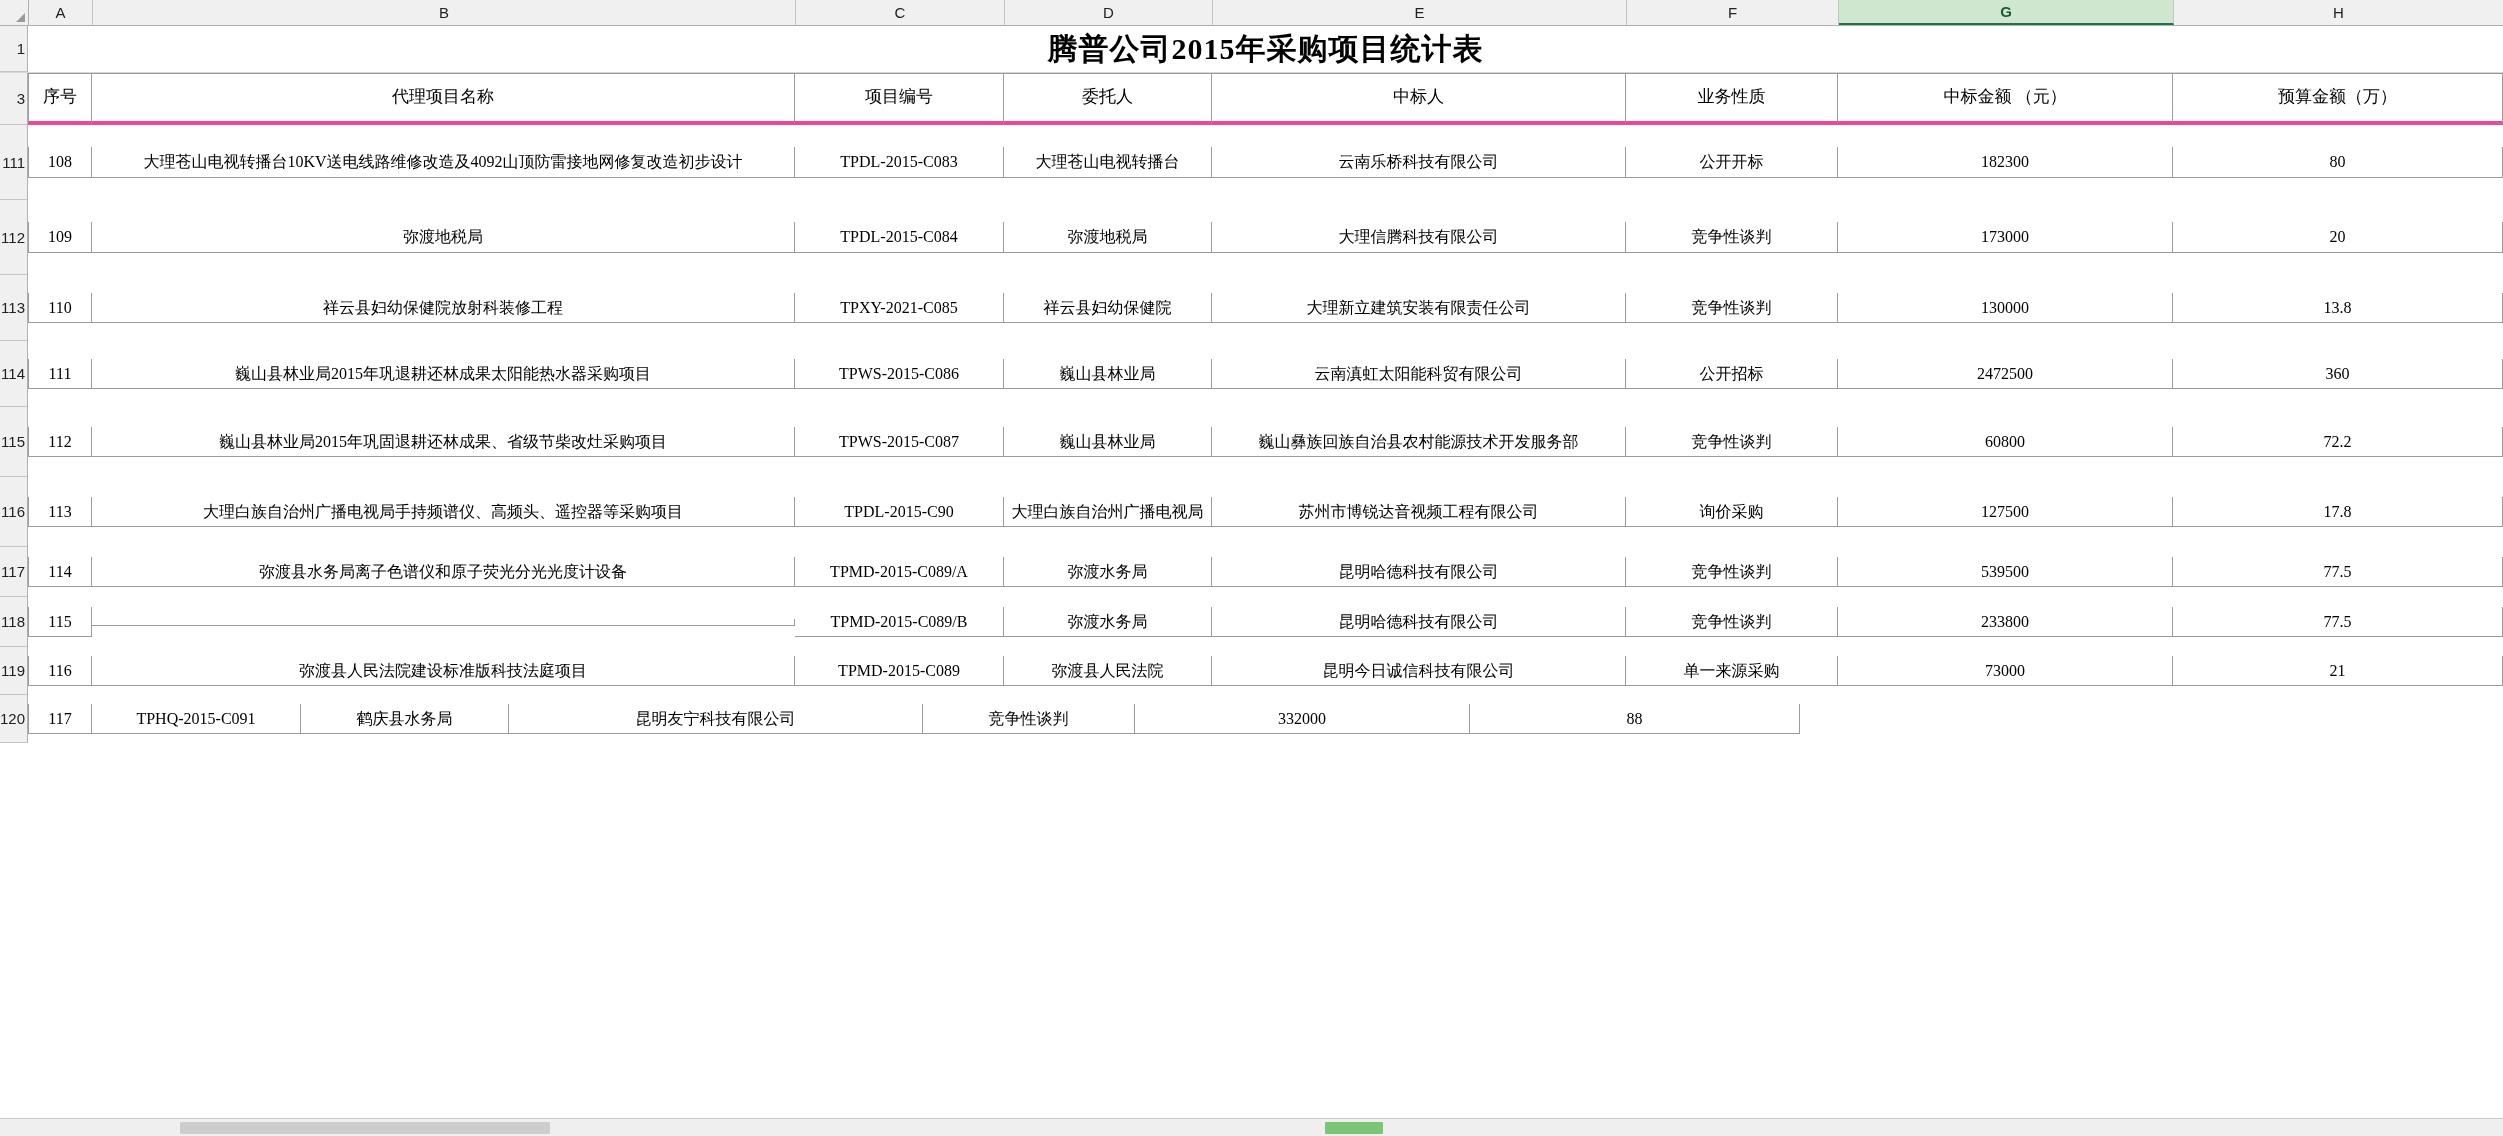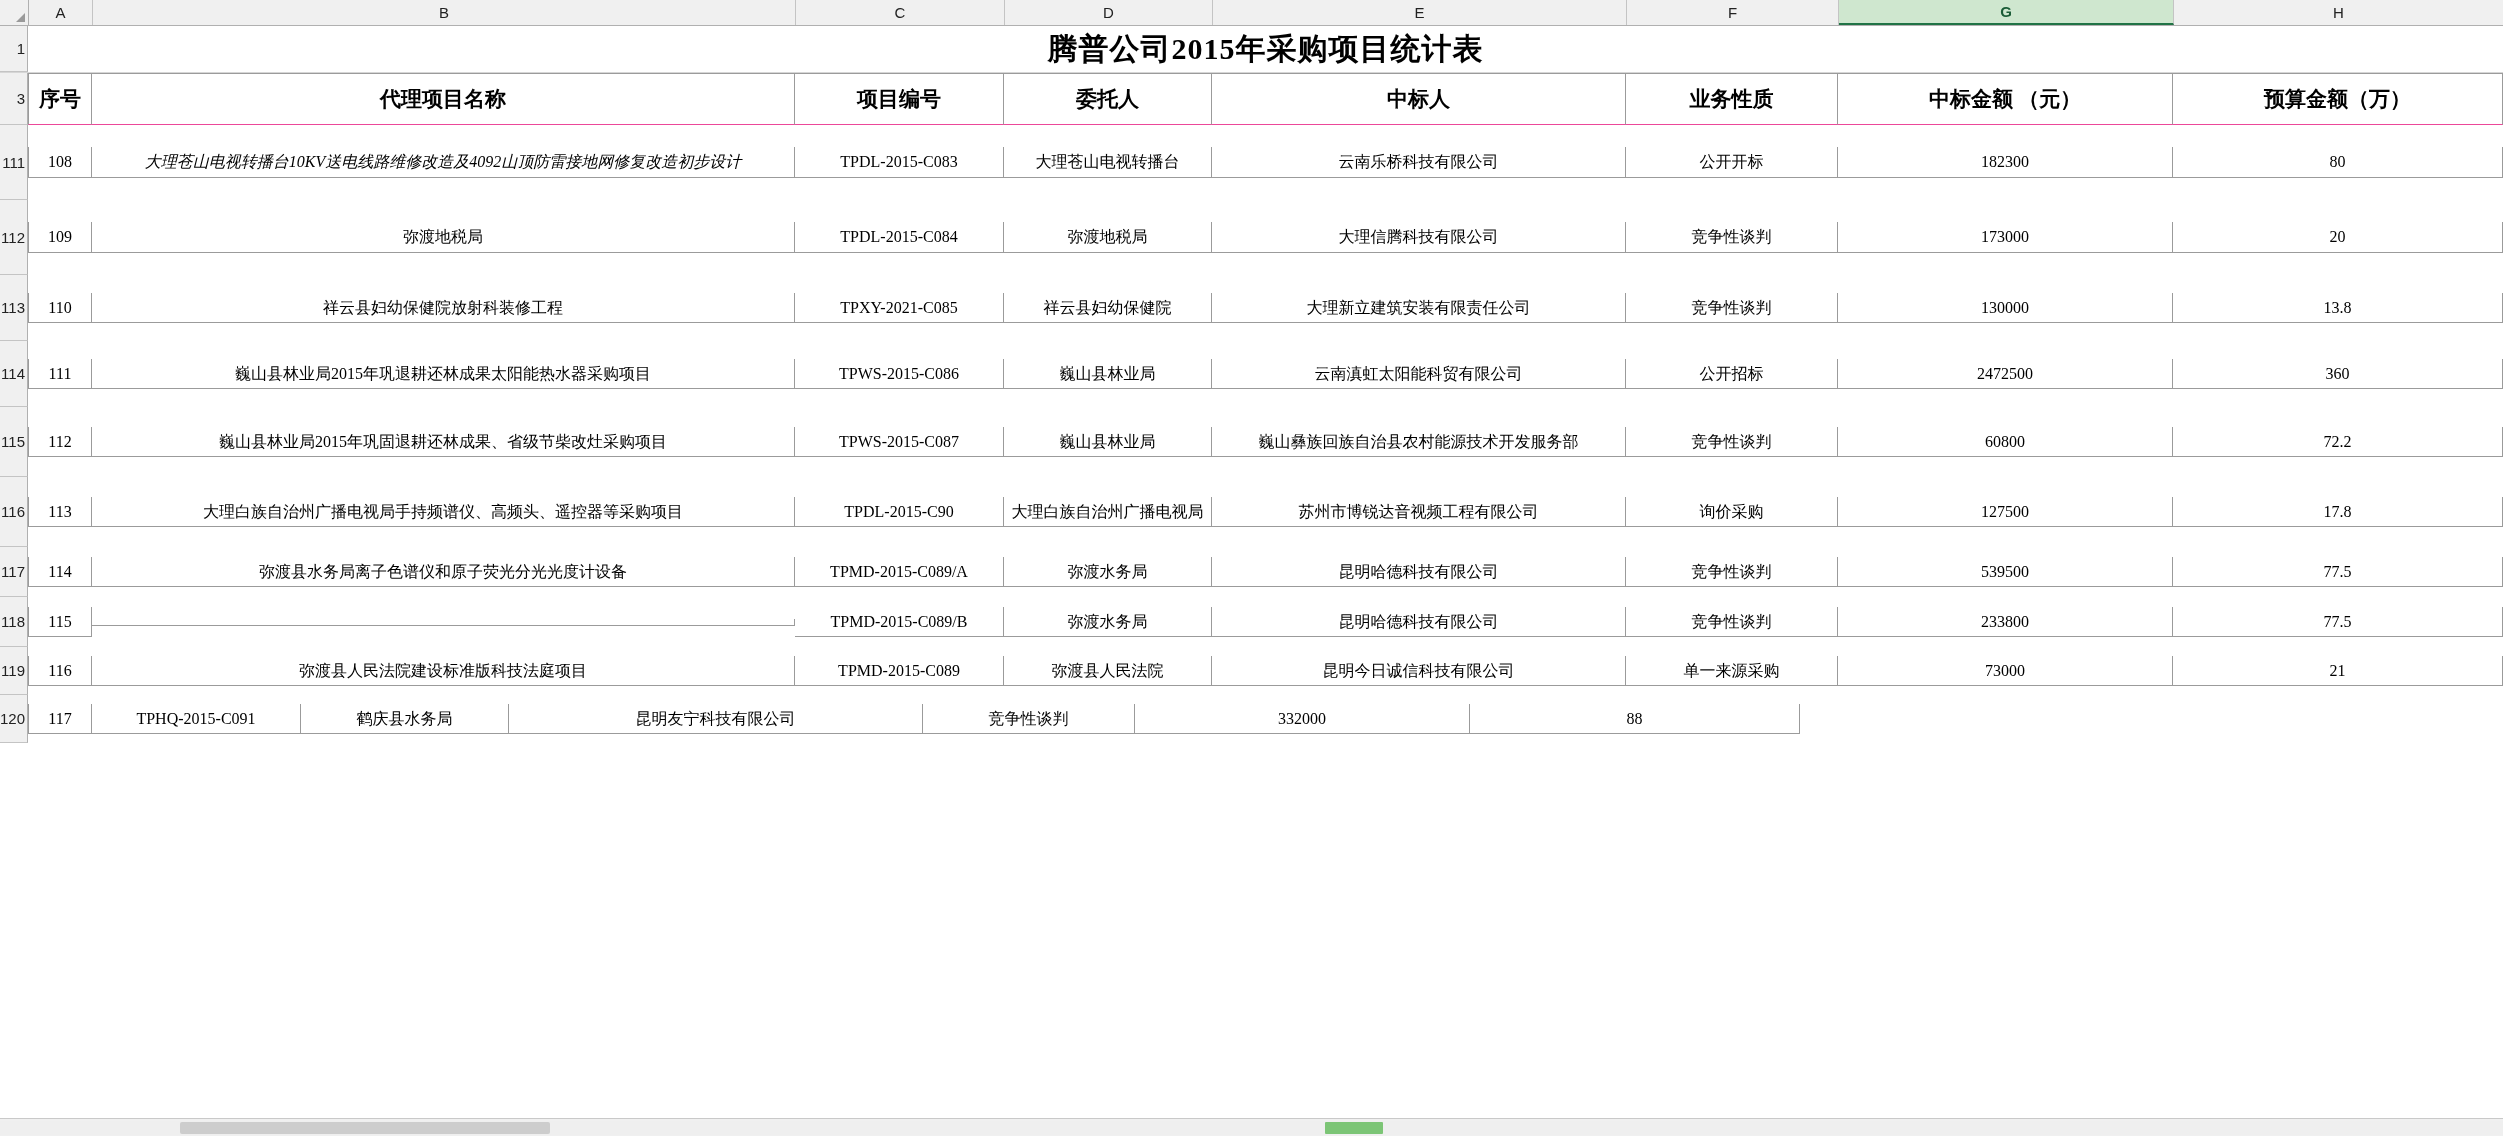--- a/index.html
+++ b/index.html
@@ -110,24 +110,24 @@
     font-family: "Liberation Serif", serif;
     font-size: 30px;
     font-weight: bold;
     justify-content: center;
     letter-spacing: 1px;
   }
   .title-row .rowhead { height: 100%; }
 
   
   .head-row .cell {
-    font-weight: bold;
-    font-size: 21px;
+    font-weight: normal;
+    font-size: 17px;
     border-top: 1px solid #9b9b9b;
-    border-bottom: 1px solid #ec4899;
+    border-bottom: 4px solid #ec4899;
   }
   .head-row { border-bottom: none; }
 
   
   .data-row .cell { border-bottom: 1px solid #9b9b9b; }
   .data-row { border-bottom: none; align-items: center; }
 
   .wrap { white-space: normal; }
 
   
@@ -196,21 +196,21 @@
         <div class="cell wrap" style="width: 209px; min-width: 209px;">项目编号</div>
         <div class="cell wrap" style="width: 208px; min-width: 208px;">委托人</div>
         <div class="cell wrap" style="width: 414px; min-width: 414px;">中标人</div>
         <div class="cell wrap" style="width: 212px; min-width: 212px;">业务性质</div>
         <div class="cell wrap" style="width: 335px; min-width: 335px;">中标金额 （元）</div>
         <div class="cell wrap" style="width: 330px; min-width: 330px;">预算金额（万）</div>
       </div>
       <div class="row data-row" style="height: 75px;">
         <div class="rowhead" style="height: 75px;">111</div>
         <div class="cell wrap first" style="width: 64px; min-width: 64px;">108</div>
-        <div class="cell wrap" style="width: 703px; min-width: 703px; font-style: italic;">大理苍山电视转播台10KV送电线路维修改造及4092山顶防雷接地网修复改造初步设计</div>
+        <div class="cell wrap" style="width: 703px; min-width: 703px;">大理苍山电视转播台10KV送电线路维修改造及4092山顶防雷接地网修复改造初步设计</div>
         <div class="cell wrap" style="width: 209px; min-width: 209px;">TPDL-2015-C083</div>
         <div class="cell wrap" style="width: 208px; min-width: 208px;">大理苍山电视转播台</div>
         <div class="cell wrap" style="width: 414px; min-width: 414px;">云南乐桥科技有限公司</div>
         <div class="cell wrap" style="width: 212px; min-width: 212px;">公开开标</div>
         <div class="cell wrap" style="width: 335px; min-width: 335px;">182300</div>
         <div class="cell wrap" style="width: 330px; min-width: 330px;">80</div>
       </div>
       <div class="row data-row" style="height: 75px;">
         <div class="rowhead" style="height: 75px;">112</div>
         <div class="cell wrap first" style="width: 64px; min-width: 64px;">109</div>

